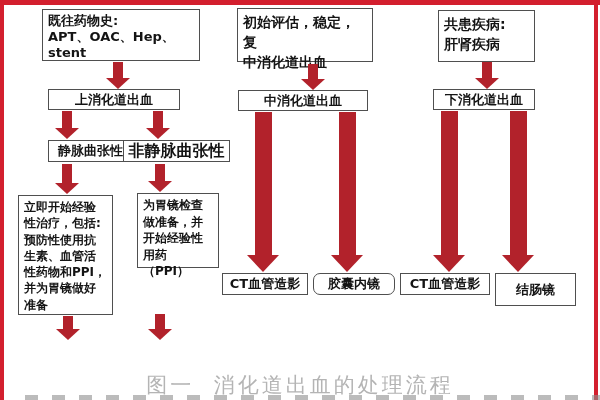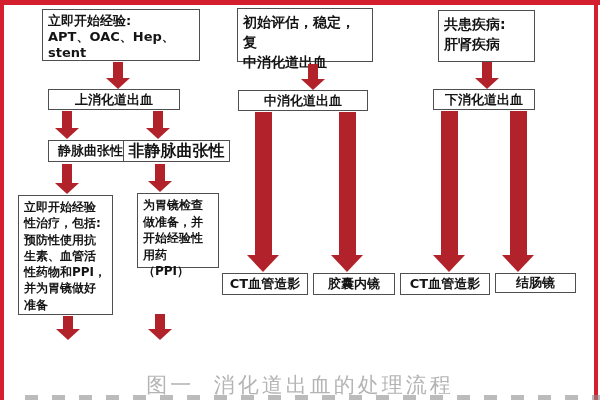--- a/index.html
+++ b/index.html
@@ -25,23 +25,23 @@
   .n-comorbidity{left:438px;top:10px;width:97px;height:52px;font-size:14px;line-height:20px;padding:4px 8px;}
   .n-upper{left:48px;top:89px;width:132px;height:21px;font-size:13px;}
   .n-mid{left:238px;top:90px;width:130px;height:21px;font-size:13px;}
   .n-lower{left:433px;top:89px;width:102px;height:21px;font-size:13px;}
   .n-variceal{left:28px;top:140px;width:85px;height:22px;font-size:13px;margin-left:20px;}
   .n-nonvariceal{left:123px;top:140px;width:107px;height:22px;font-size:16px;}
   .n-varplan{left:18px;top:195px;width:95px;height:120px;font-size:12px;line-height:16.3px;}
   .n-nonvarplan{left:125px;top:193px;width:82px;height:75px;font-size:12px;line-height:16.5px;margin-left:12px;}
   .n-gastroscopy{left:45px;top:341px;width:149px;height:23px;font-size:13px;}
   .n-ct1{left:222px;top:273px;width:86px;height:22px;font-size:13px;}
-  .n-capsule{left:313px;top:273px;width:82px;height:22px;font-size:13px;}
+  .n-capsule{left:313px;top:273px;width:82px;height:22px;font-size:13px;border-radius:7px;}
   .n-ct2{left:400px;top:273px;width:90px;height:22px;font-size:13px;}
-  .n-colon{left:495px;top:273px;width:81px;height:20px;font-size:13px;}
+  .n-colon{left:495px;top:273px;width:81px;height:33px;font-size:13px;}
 
   .arr{position:absolute;display:flex;flex-direction:column;align-items:center;}
   .arr .s{width:10px;background:var(--arrow-red);flex:1 1 auto;}
   .arr .h{width:0;height:0;border-style:solid;border-color:transparent;
           border-width:11px 12px 0 12px;border-top-color:var(--arrow-red);}
   .arr.big .s{width:17px;}
   .arr.big .h{border-width:17px 16px 0 16px;border-top-color:var(--arrow-red);}
 
   .a1{left:106px;top:62px;height:27px;width:24px;}
   .a2{left:301px;top:64px;height:26px;width:24px;}
@@ -69,21 +69,21 @@
 </style>
 </head>
 <body>
 
 <div class="stage" style="--arrow-red: #b2222b; --frame-red: #d31f2e; --box-border: #4f4f4f; --caption-gray: #b4b4b4;">
 
   <div class="frame frame-top"></div>
   <div class="frame frame-left"></div>
   <div class="frame frame-right"></div>
 
-  <div class="node para n-history">立即开始经验:
+  <div class="node para n-history">既往药物史:
 APT、OAC、Hep、
 stent</div>
   <div class="node para n-assessment">初始评估，稳定，复
 中消化道出血</div>
   <div class="node para n-comorbidity">共患疾病:
 肝肾疾病</div>
 
   <div class="node center n-upper">上消化道出血</div>
   <div class="node center n-mid">中消化道出血</div>
   <div class="node center n-lower">下消化道出血</div>

